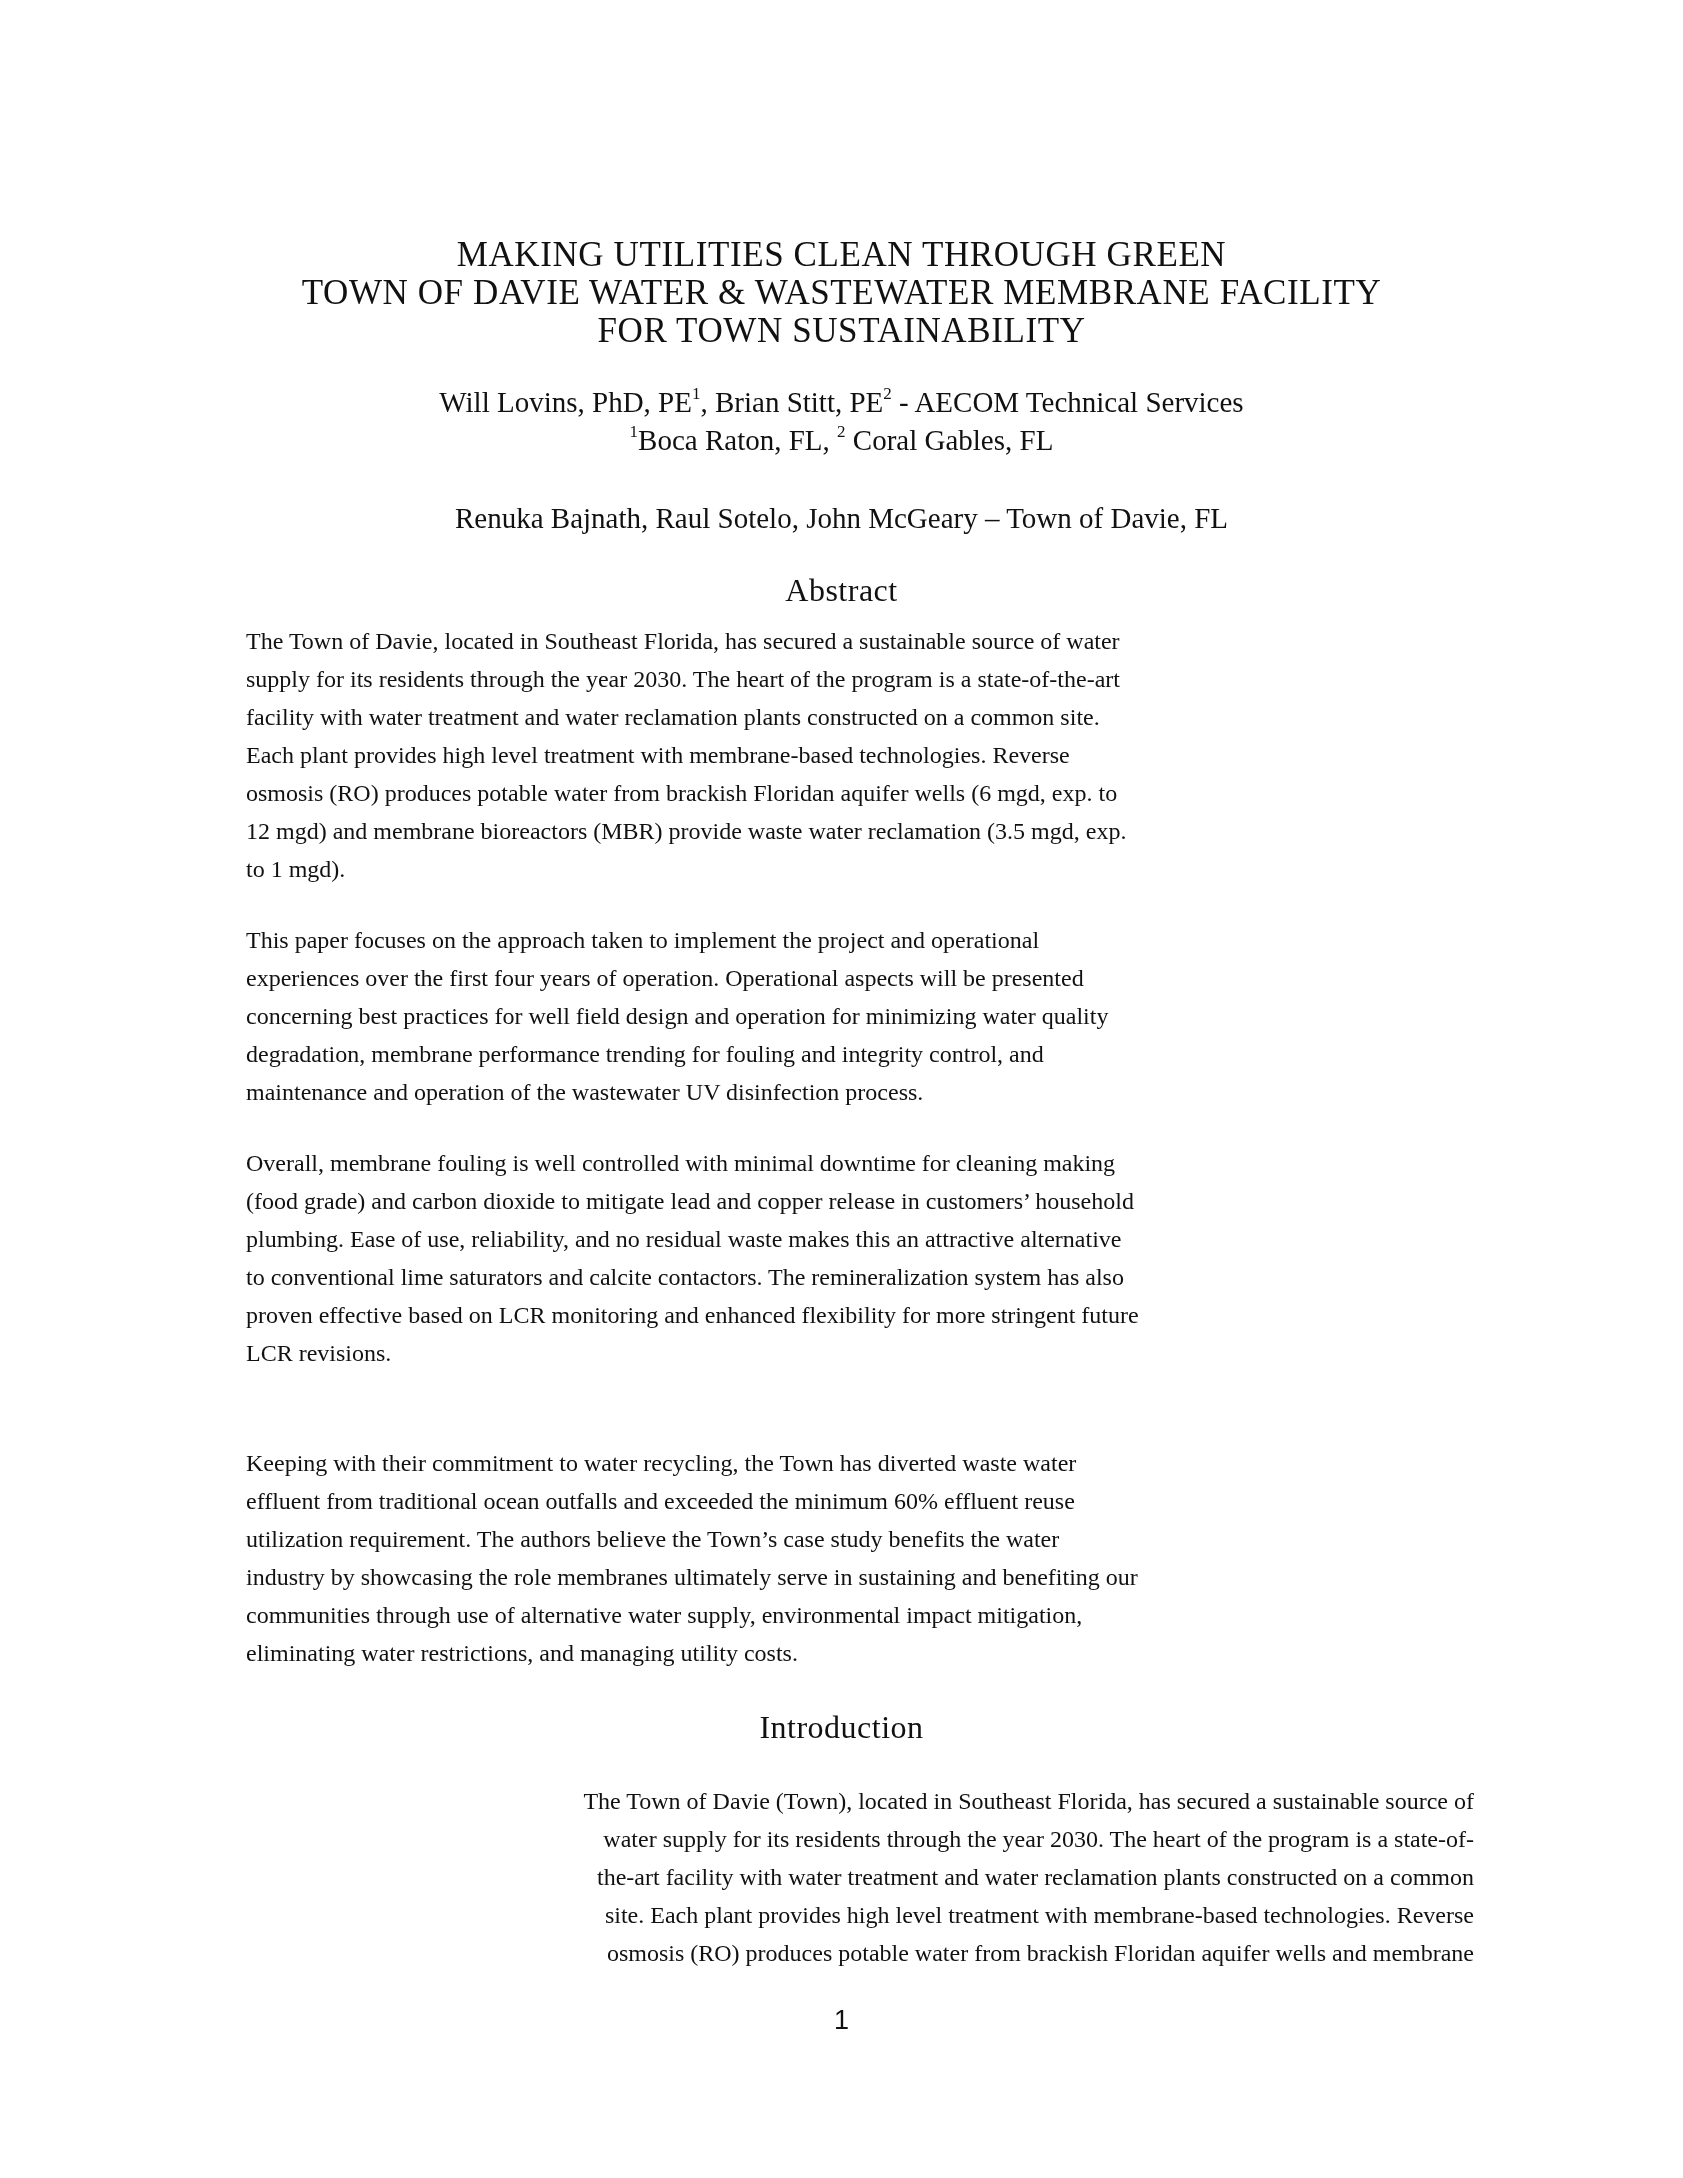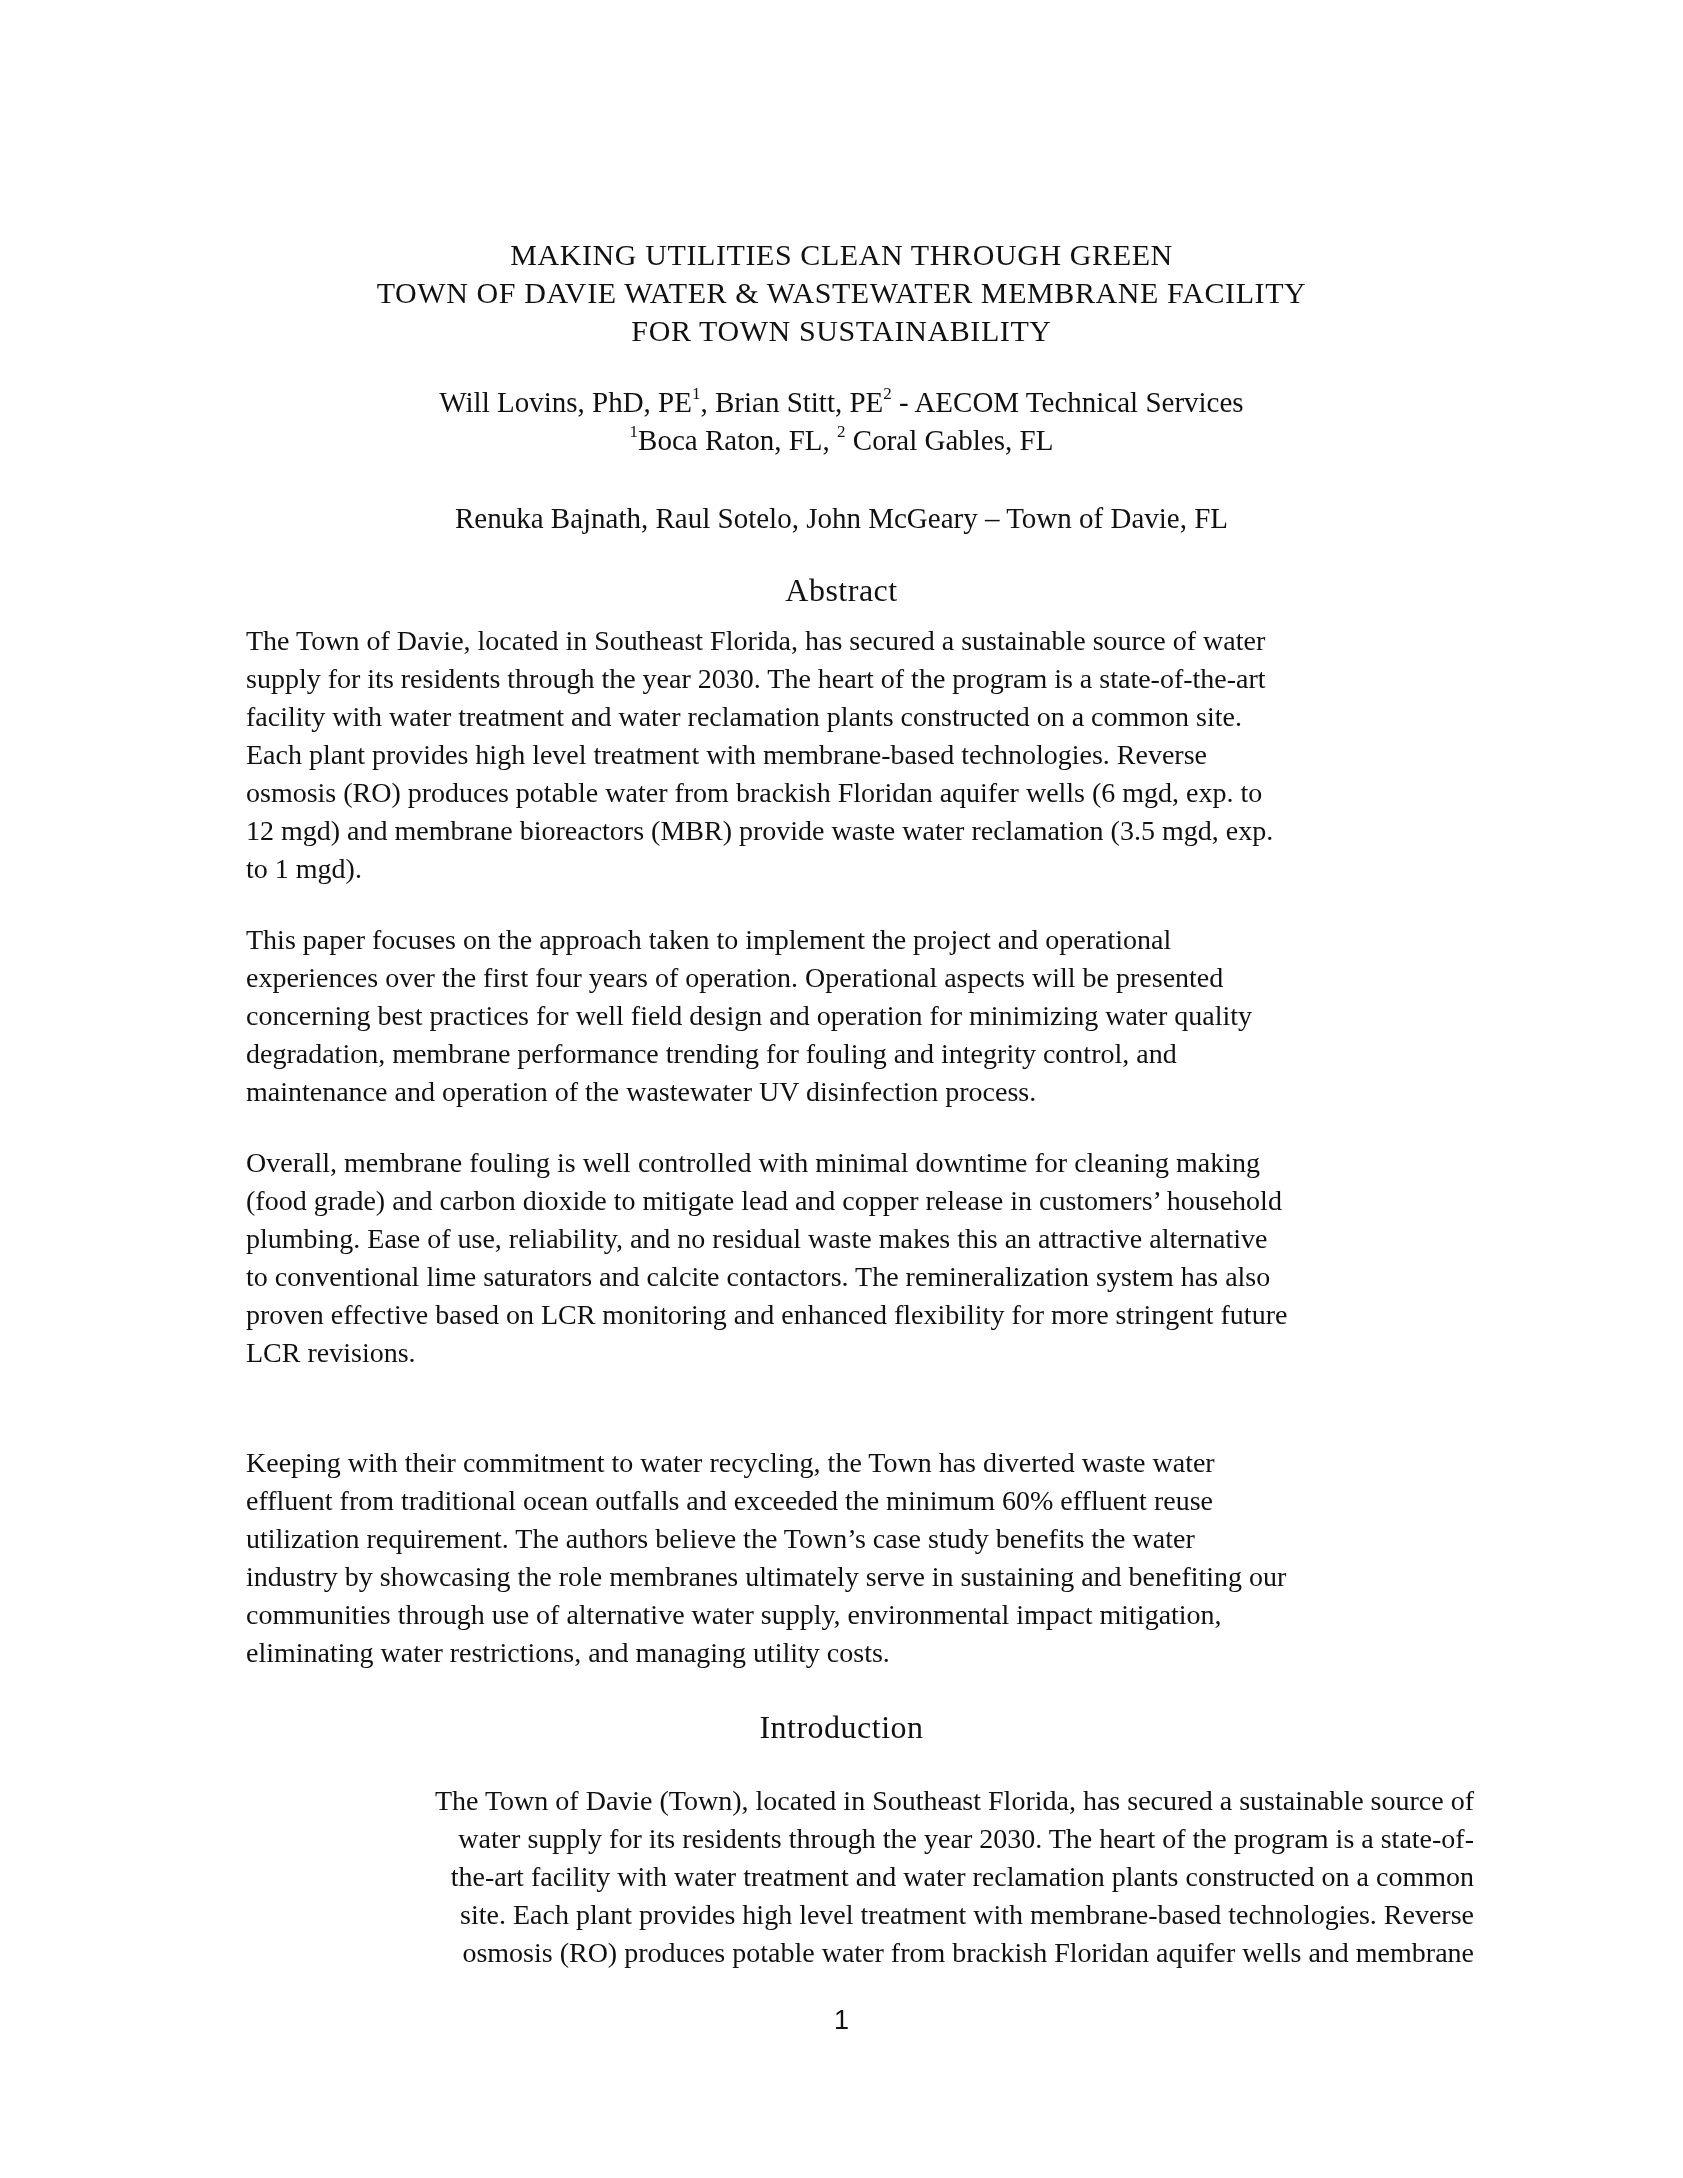--- a/index.html
+++ b/index.html
@@ -22,21 +22,21 @@
       height: 2178px;
     }
     .center-block {
       position: absolute;
       left: 0;
       width: 1683px;
       text-align: center;
     }
     .title {
       top: 236px;
-      font-size: 30px;
+      font-size: 35px;
       line-height: 38px;
       letter-spacing: 0.6px;
     }
     .title .tline { display: block; }
     .authors {
       top: 383px;
       font-size: 29px;
       line-height: 38px;
     }
     .authors .aline { display: block; }
@@ -55,21 +55,21 @@
       font-size: 32px;
       line-height: 44px;
       letter-spacing: 0.5px;
     }
     .h-abstract { top: 568px; }
     .h-intro { top: 1705px; }
     .body-block {
       position: absolute;
       left: 246px;
       width: 1228px;
-      font-size: 28px;
+      font-size: 24px;
       line-height: 38px;
       white-space: nowrap;
     }
     .body-block .bline { display: block; }
     .p1 { top: 622px; }
     .p2 { top: 921px; }
     .p3 { top: 1144px; }
     .p4 { top: 1444px; }
     .p5 { top: 1782px; text-align: right; }
     .page-number {

